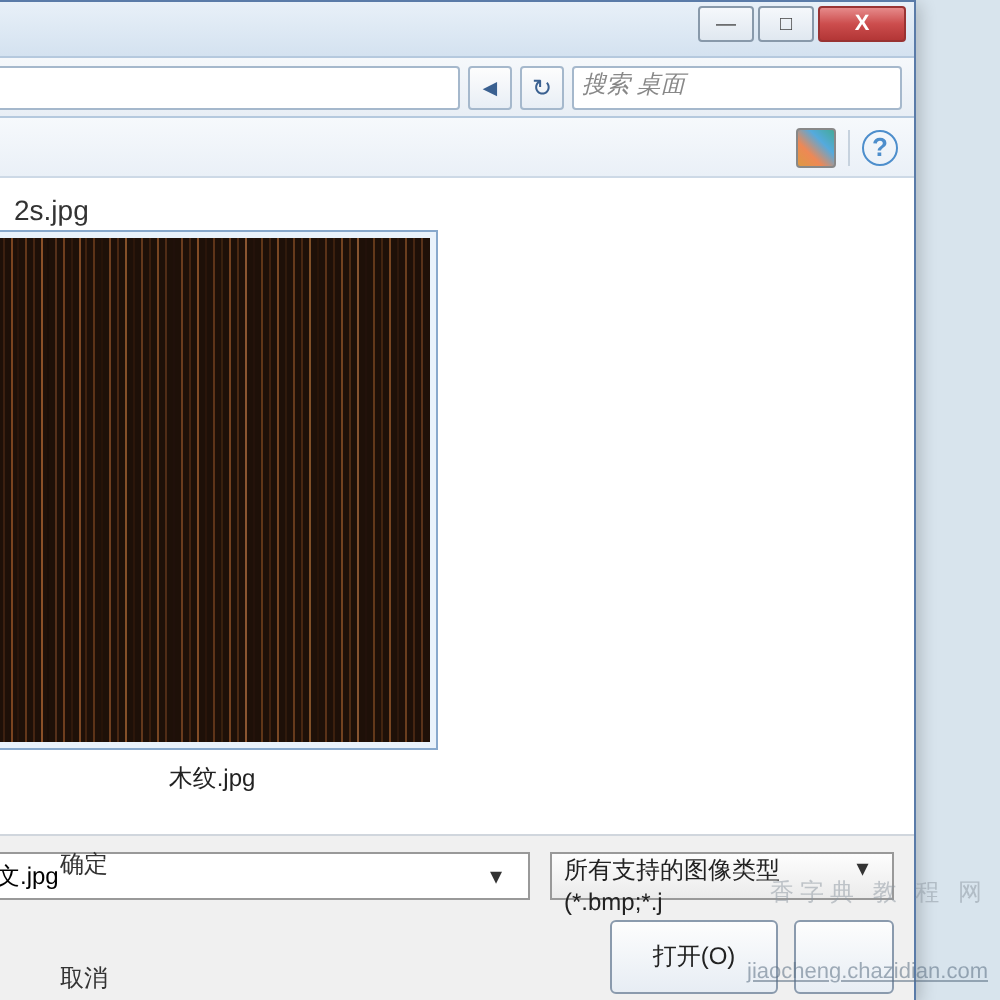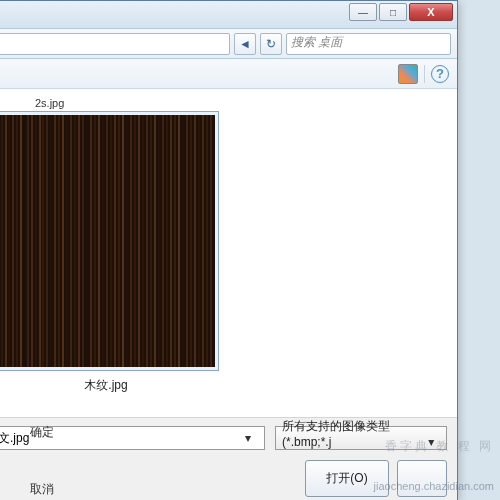--- a/index.html
+++ b/index.html
@@ -11,36 +11,36 @@
 .winbtn.close{width:44px;background:linear-gradient(#e68a8a,#cc4d4d,#b33636);color:#fff;border-color:#993333;font-weight:bold;font-size:11px;}
 .addrbar{height:30px;background:linear-gradient(#f5f8fb,#e8eef5);border-bottom:1px solid #b5c9de;display:flex;align-items:center;padding:3px 6px;gap:4px;}
 .addrbox{flex:1;height:22px;border:1px solid #a5b8cc;background:#fff;border-radius:2px;}
 .navbtn{width:22px;height:22px;border:1px solid #a5b8cc;background:linear-gradient(#fdfdfd,#e8eef5);display:flex;align-items:center;justify-content:center;color:#3a6090;border-radius:2px;}
 .searchbox{width:165px;height:22px;border:1px solid #a5b8cc;background:#fff;border-radius:2px;display:flex;align-items:flex-start;padding:0 4px;color:#888;font-style:italic;}
 .toolbar{height:30px;background:linear-gradient(#f6f9fc,#eaf0f7);border-bottom:1px solid #cdd9e6;display:flex;justify-content:flex-end;align-items:center;padding:0 8px;gap:6px;}
 .toolicon{width:20px;height:20px;display:flex;align-items:center;justify-content:center;border-radius:2px;}
 .toolicon.views{background:linear-gradient(45deg,#d94,#e85,#5ad,#4a9);border:1px solid #888;}
 .toolicon.help{border:1px solid #4d8ecc;border-radius:50%;color:#4d8ecc;font-weight:bold;font-size:13px;width:18px;height:18px;}
 .filearea{height:328px;background:#fff;padding:8px 10px;}
-.prevfile{font-size:11px;color:#333;margin-left:44px;margin-bottom:2px;}
+.prevfile{font-size:14px;color:#333;margin-left:16px;margin-bottom:2px;}
 .thumbblock{width:230px;}
 .thumb{width:228px;height:260px;border:1px solid #87a8cc;background:#e9f2fb;padding:3px;}
 .thumbimg{width:100%;height:100%;background:#1a0e08;}
 .thumbimg svg{width:100%;height:100%;display:block;}
 .thumblabel{text-align:center;margin-top:6px;font-size:12px;color:#222;}
 .bottombar{height:85px;background:#f0f0f0;border-top:1px solid #d0d6dd;padding:8px 10px;}
 .inputrow{display:flex;gap:10px;align-items:center;margin-bottom:10px;}
 .fnfield{flex:1;height:24px;border:1px solid #999;background:#fff;padding:0 6px;display:flex;align-items:center;justify-content:space-between;}
 .dd{width:20px;text-align:center;color:#333;}
-.filterfield{width:172px;height:24px;border:1px solid #999;background:linear-gradient(#fdfdfd,#ebebeb);padding:0 6px;display:flex;align-items:flex-end;justify-content:space-between;color:#222;}
+.filterfield{width:172px;height:24px;border:1px solid #999;background:linear-gradient(#fdfdfd,#ebebeb);padding:0 6px;display:flex;align-items:flex-start;justify-content:space-between;color:#222;}
 .btnrow{display:flex;justify-content:flex-end;gap:8px;}
 .btn{width:84px;height:37px;border:1px solid #8a9aad;background:linear-gradient(#fdfdfd,#e7edf4);border-radius:3px;display:flex;align-items:center;justify-content:center;color:#222;}
 .underbtns{position:absolute;left:30px;bottom:2px;display:flex;gap:40px;color:#333;font-size:12px;flex-direction:column;}
 .watermark{position:absolute;right:6px;bottom:45px;color:rgba(140,150,160,0.5);font-size:12px;letter-spacing:3px;font-weight:300;pointer-events:none;}
-.watermark2{position:absolute;right:6px;bottom:8px;color:rgba(90,110,130,0.55);font-size:11px;pointer-events:none;}
+.watermark2{position:absolute;right:6px;bottom:8px;color:rgba(90,110,130,0.55);font-size:11px;pointer-events:none;text-decoration:underline;}
 </style>
 </head>
 <body>
 
 <div class="window">
 
   <div class="titlebar">
     <div class="winbtns">
       <div class="winbtn">—</div>
       <div class="winbtn">□</div>

